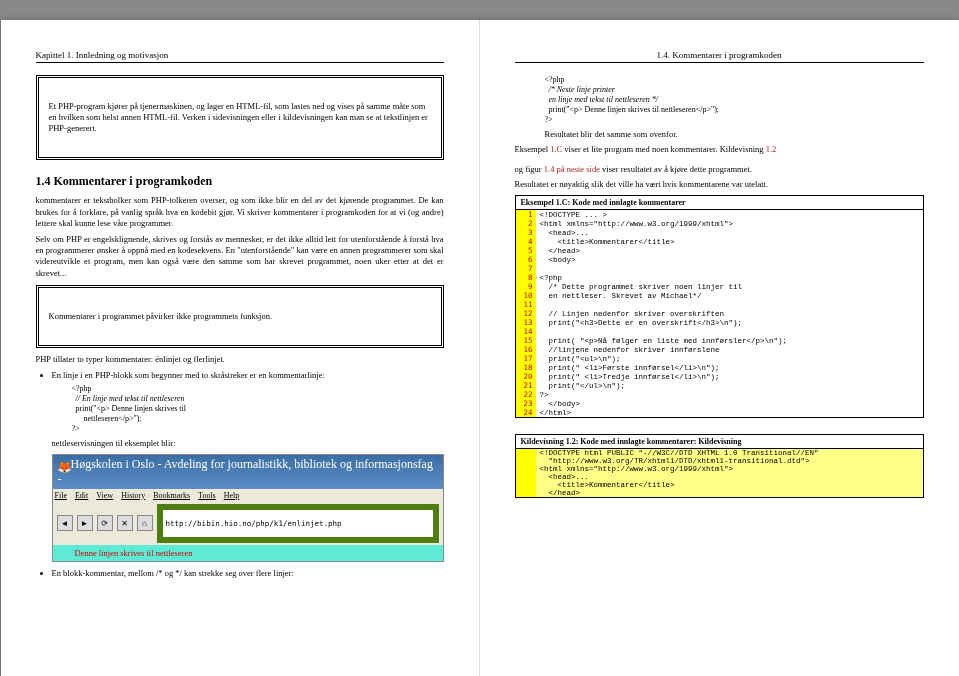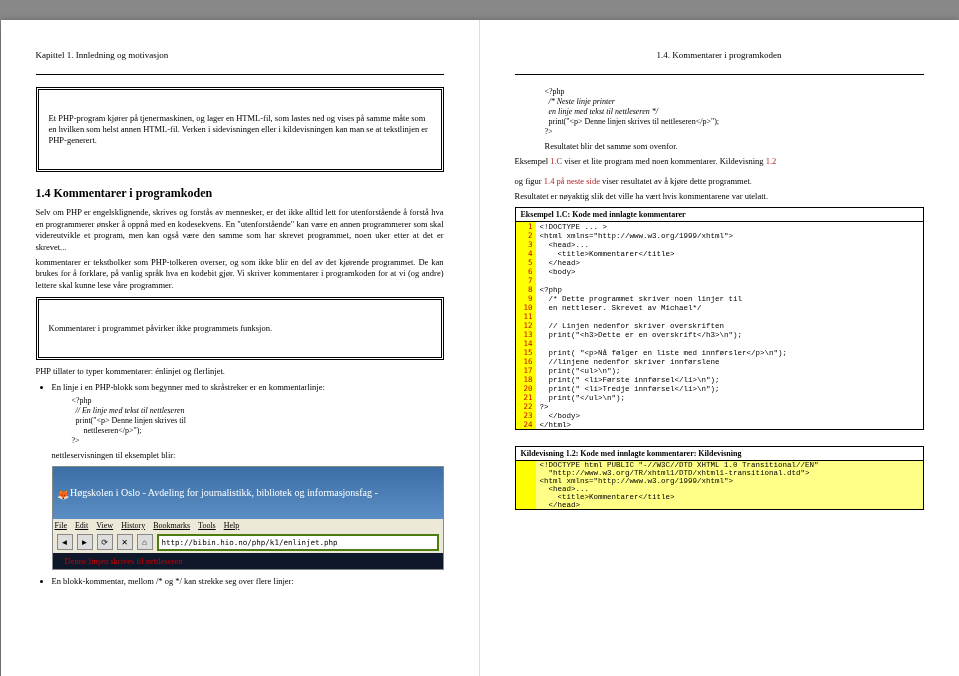--- a/index.html
+++ b/index.html
@@ -1,34 +1,34 @@
 <!DOCTYPE html>
 <html><head>
 <meta charset="utf-8">
 <style>
 body{margin:0;background:#888;font-family:"Times New Roman",serif;font-size:9px;color:#000;display:flex;justify-content:center;padding:20px 0}
 .spread{display:flex;gap:0;background:#fff;box-shadow:0 2px 8px rgba(0,0,0,.4)}
 .page{width:479px;height:676px;box-sizing:border-box;padding:30px 35px 20px;position:relative}
 .page-l{border-right:1px solid #ddd}
-.runhead{font-size:9px;border-bottom:.5px solid #000;padding-bottom:14px;margin-bottom:12px}
+.runhead{font-size:9px;border-bottom:.5px solid #000;padding-bottom:2px;margin-bottom:12px}
 .runhead-r{text-align:center}
 .framebox{border:3px double #000;padding:23px 10px;margin:6px 0;font-size:8.5px;line-height:1.3}
 .sect{font-weight:bold;font-size:12px;margin:14px 0 6px}
 p{margin:4px 0;font-size:8.5px;line-height:1.35;text-align:justify}
 .code{font-family:Liberation Serif, serif;font-size:8px;white-space:pre;line-height:1.25;margin:4px 0 4px 20px}
 .code-i{font-style:italic}
 ul{margin:4px 0 4px 16px;padding:0}
 li{font-size:8.5px;margin:3px 0}
 .browser{border:1px solid #888;margin:6px 0;font-size:8px}
 .bmenu{background:#ece9d8;padding:2px 2px;font-size:8px}
 .bmenu span{margin-right:8px;text-decoration:underline}
 .btool{background:#ece9d8;padding:2px 4px;display:flex;align-items:center;gap:4px}
-.burl{background:#fff;border:2px solid #4d7c0f;padding:2px 3px;font-family:monospace;font-size:7.5px;color:#000;flex:1}
-.bbody{background:#0f172a;padding:3px 12px;color:#c00;font-size:8.5px}
-.btitle{background:linear-gradient(#3a6ea5,#5a8ec5);color:#fff;padding:20px 5px;font-size:10px}
+.burl{background:#fff;border:6px solid #4d7c0f;padding:9px 3px;font-family:monospace;font-size:7.5px;color:#000;flex:1}
+.bbody{background:#5eead4;padding:3px 22px;color:#c00;font-size:8.5px}
+.btitle{background:linear-gradient(#3a6ea5,#5a8ec5);color:#fff;padding:2px 5px;font-size:12px}
 .bico{width:10px;height:10px;display:inline-block;vertical-align:middle}
 .pagenum{position:absolute;bottom:12px;left:50%;transform:translateX(-50%);font-size:9px}
 .codebox{border:.5px solid #000;margin:4px 0;padding:0;font-size:7.5px}
 .codebox-cap{font-weight:bold;font-size:8px;padding:2px 5px;border-bottom:.5px solid #000;}
 .codelines{display:table;width:100%}
 .cline{display:table-row}
 .ln{display:table-cell;background:#ff0;color:#c00;text-align:right;padding:0 3px;font-family:monospace;font-size:7.5px;width:14px}
 .lc{display:table-cell;font-family:"Courier New",monospace;font-size:7.5px;padding:0 4px;white-space:pre}
 .codebox2 .lc{background:#ff8}
 .ref{color:#b22222}
@@ -36,22 +36,22 @@
 </style>
 </head>
 <body>
 
 <div class="spread">
 
 <div class="page page-l">
  <div class="runhead">Kapittel 1. Innledning og motivasjon</div>
  <div class="framebox">Et PHP-program kjører på tjenermaskinen, og lager en HTML-fil, som lastes ned og vises på samme måte som en hvilken som helst annen HTML-fil. Verken i sidevisningen eller i kildevisningen kan man se at tekstlinjen er PHP-generert.</div>
  <div class="sect">1.4   Kommentarer i programkoden</div>
+ <p>kommentarer er tekstbolker som PHP-tolkeren overser, og som ikke blir en del av det kjørende programmet. De kan brukes for å forklare, på vanlig språk hva en kodebit gjør. Vi skriver kommentarer i programkoden for at vi (og andre) lettere skal kunne lese våre programmer.</p>
  <p>Selv om PHP er engelsklignende, skrives og forstås av mennesker, er det ikke alltid lett for utenforstående å forstå hva en programmerer ønsker å oppnå med en kodesekvens. En "utenforstående" kan være en annen programmerer som skal videreutvikle et program, men kan også være den samme som har skrevet programmet, noen uker etter at det er skrevet...</p>
- <p>kommentarer er tekstbolker som PHP-tolkeren overser, og som ikke blir en del av det kjørende programmet. De kan brukes for å forklare, på vanlig språk hva en kodebit gjør. Vi skriver kommentarer i programkoden for at vi (og andre) lettere skal kunne lese våre programmer.</p>
  <div class="framebox">Kommentarer i programmet påvirker ikke programmets funksjon.</div>
  <p>PHP tillater to typer kommentarer: énlinjet og flerlinjet.</p>
  <ul>
   <li>
    <span>En linje i en PHP-blokk som begynner med to skråstreker er en kommentarlinje:</span>
    <div class="code"><span>&lt;?php</span>
 <span class="code-i">  // En linje med tekst til nettleseren</span>
 <span>  print("&lt;p&gt; Denne linjen skrives til
       nettleseren&lt;/p&gt;");</span>
 <span>?&gt;</span></div>

